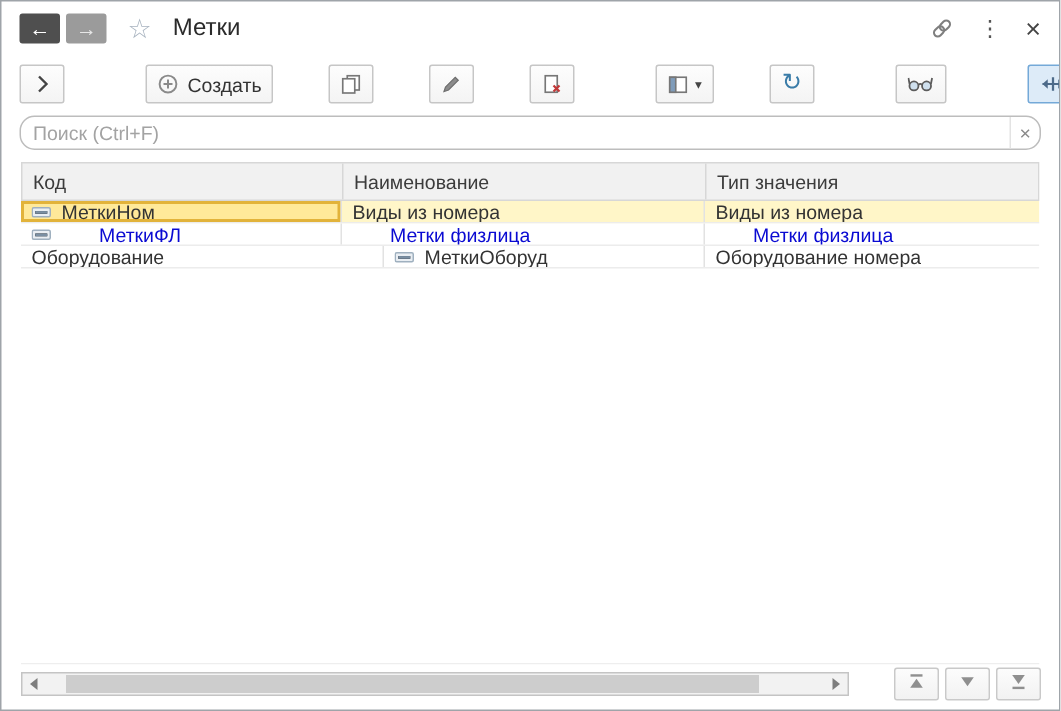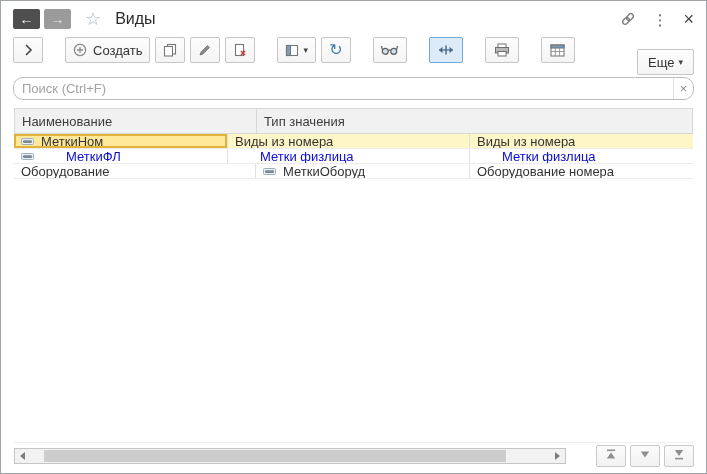--- a/index.html
+++ b/index.html
@@ -14,21 +14,21 @@
   .nav-sq { width: 27px; height: 20px; border-radius: 2px; display: flex; align-items: center; justify-content: center; font-size: 14px; cursor: pointer; }
   .back  { background: #4f4f4f; color: #fff; }
   .fwd   { background: #9b9b9b; color: #e6e6e6; margin-left: 4px; }
   .star  { color: #a9b4c0; font-size: 18px; margin-left: 14px; line-height: 1; }
   .wtitle { font-size: 16px; color: #2b2b2b; margin-left: 14px; }
   .tb-right { margin-left: auto; display: flex; align-items: center; gap: 16px; }
   .link-ic svg { display: block; }
   .kebab { font-size: 15px; color: #555; line-height: 1; }
   .close-x { font-size: 18px; color: #444; line-height: 1; }
   
-  .toolbar { height: 38px; display: flex; align-items: flex-start; padding: 0 12px; flex: none; }
+  .toolbar { height: 38px; display: flex; align-items: center; padding: 0 12px; flex: none; gap: 32px; }
   .btn {
     height: 26px; border: 1px solid #c6c6c6; border-radius: 2px;
     background: linear-gradient(#fdfdfd, #f4f4f4);
     display: inline-flex; align-items: center; justify-content: center;
     padding: 0 7px; cursor: pointer; color: #333; flex: none;
   }
   .btn svg { display: block; }
   .icon-btn { width: 30px; padding: 0; }
   .wide-btn { width: 34px; padding: 0; }
   .toggled { background: #ddebf8; border-color: #74a9d8; }
@@ -80,21 +80,21 @@
 <div class="window">
 
   <div class="titlebar">
     <div class="nav-sq back">
         <span>←</span>
       </div>
     <div class="nav-sq fwd">
         <span>→</span>
       </div>
     <div class="star">☆</div>
-    <div class="wtitle">Виды</div>
+    <div class="wtitle">Метки</div>
     <div class="tb-right">
       <span class="link-ic">
         <svg width="16" height="16" viewBox="0 0 16 16" fill="none" stroke="#7f7f7f" stroke-width="1.4">
           <g transform="rotate(-45 8 8)">
             <rect x="1.5" y="5.5" width="7.5" height="5" rx="2.5"></rect>
             <rect x="7" y="5.5" width="7.5" height="5" rx="2.5"></rect>
           </g>
         </svg>
       </span>
       <span class="kebab">⋮</span>
@@ -208,20 +208,21 @@
     <div class="search-box">
       <input type="text" placeholder="Поиск (Ctrl+F)" style="">
       <div class="search-clear">
           <span>×</span>
         </div>
     </div>
   </div>
 
   <div class="table-wrap">
     <div class="thead">
+      <div class="cell col-code">Код</div>
       <div class="cell col-name">Наименование</div>
       <div class="cell col-type">Тип значения</div>
     </div>
     <div class="tbody">
     <div class="trow selected">
       <div class="cell col-code">
         <span class="row-icon">
           <svg width="13" height="11" viewBox="0 0 13 11">
             <rect x="0.5" y="2.5" width="12" height="6" rx="1" fill="#e9eef3" stroke="#9fb0bf"></rect>
             <rect x="2.5" y="4.7" width="8" height="1.8" fill="#7a8f a3"></rect>

